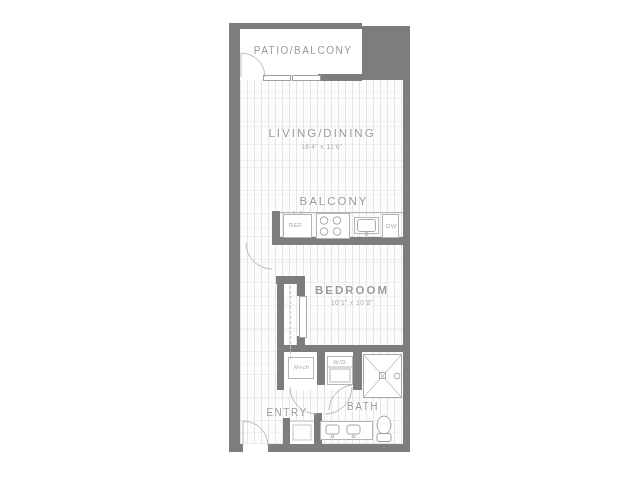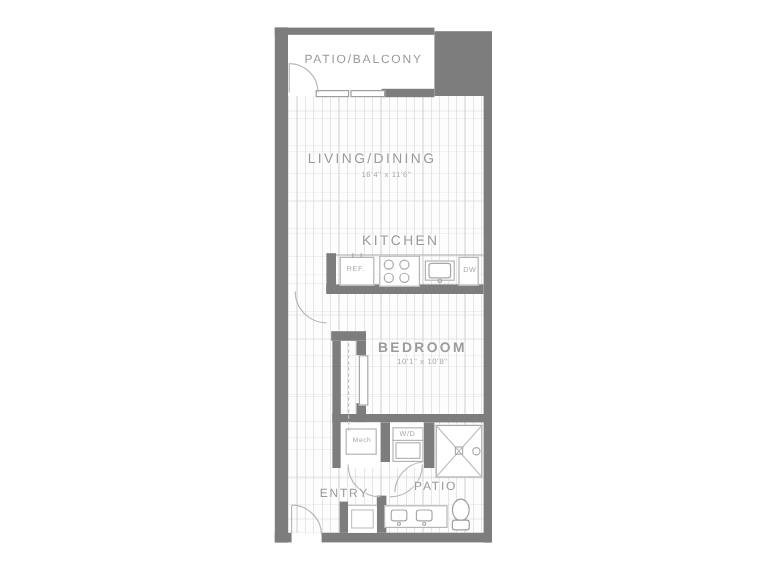--- a/index.html
+++ b/index.html
@@ -122,29 +122,29 @@
         <rect x="377" y="433.5" width="14" height="8" rx="2" fill="#ffffff"></rect>
       </g>
 
       <path d="M 290,421 L 314,421" stroke="#b5b5b5"></path>
       <rect x="293" y="425" width="18" height="15" stroke="#c4c4c4"></rect>
     </g>
   </svg>
 
   <div class="lbl small" style="left:303px;top:50px;">PATIO/BALCONY</div>
 
-  <div class="lbl" style="left:310px;top:133px;">LIVING/DINING</div>
+  <div class="lbl" style="left:322px;top:133px;">LIVING/DINING</div>
   <div class="lbl dims" style="left:322px;top:146px;">16'4" x 11'6"</div>
 
-  <div class="lbl" style="left:334px;top:201px;">KITCHEN</div>
+  <div class="lbl" style="left:334px;top:201px;">BALCONY</div>
 
   <div class="lbl" style="left:352px;top:290px;font-weight:bold;">BEDROOM</div>
   <div class="lbl dims" style="left:352px;top:302px;">10'1" x 10'8"</div>
 
-  <div class="lbl small" style="left:363px;top:406px;">PATIO</div>
+  <div class="lbl small" style="left:363px;top:406px;">BATH</div>
 
   <div class="lbl small" style="left:260px;top:412px;margin-left:27px;">ENTRY</div>
 
   <div class="lbl tiny" style="left:289px;top:222px;">REF.</div>
   <div class="lbl tiny" style="left:386px;top:223px;">DW</div>
   <div class="lbl tiny" style="left:294px;top:364px;font-size:5.5px;">Mech</div>
   <div class="lbl tiny" style="left:333px;top:359px;">W/D</div>
 
 </div>
 

